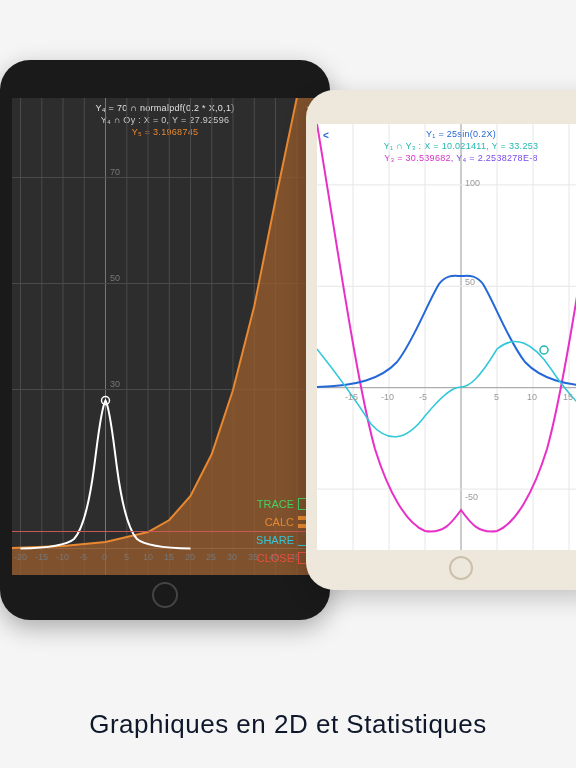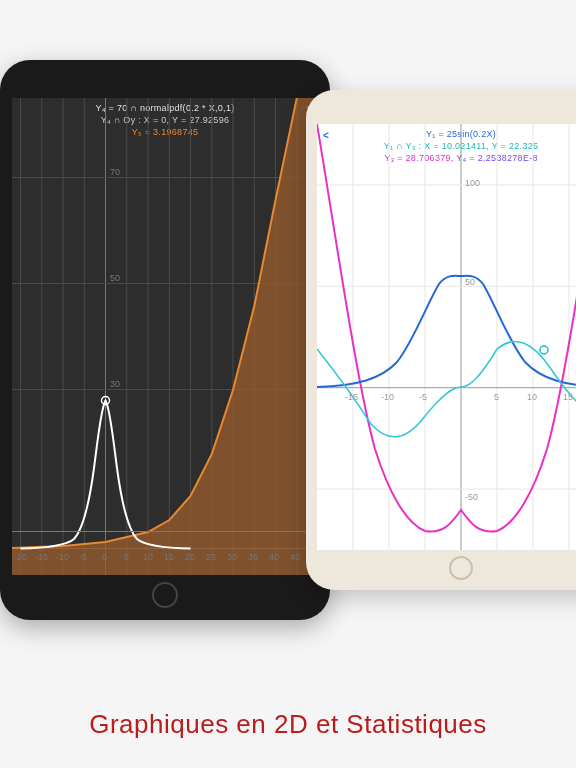--- a/index.html
+++ b/index.html
@@ -90,21 +90,21 @@
   
   .gridline-l { stroke:#e6e6e6; stroke-width:1; }
   .axis-l { stroke:#999; stroke-width:1; }
   .ticklbl-l { fill:#999; font-size:9px; }
   .curve-bl { stroke:#2468d8; stroke-width:2; fill:none; }
   .curve-mg { stroke:#e830c8; stroke-width:2; fill:none; }
   .curve-cy { stroke:#30c8d8; stroke-width:1.5; fill:none; }
   
   .caption {
     position:absolute; bottom:28px; left:0; right:0;
-    text-align:center; font-size:26px; font-weight:300; color:#b91c1c;
+    text-align:center; font-size:26px; font-weight:300; color:#0f172a;
     letter-spacing:.5px;
   }
 </style>
 </head>
 <body>
 
 <div class="stage">
 
   <div class="ipad-left">
     <div class="screen">
@@ -161,34 +161,53 @@
           <text class="ticklbl-d" x="131" y="462">10</text>
           <text class="ticklbl-d" x="152" y="462">15</text>
           <text class="ticklbl-d" x="173" y="462">20</text>
           <text class="ticklbl-d" x="194" y="462">25</text>
           <text class="ticklbl-d" x="215" y="462">30</text>
           <text class="ticklbl-d" x="236" y="462">35</text>
           <text class="ticklbl-d" x="257" y="462">40</text>
           <text class="ticklbl-d" x="278" y="462">45</text>
         </g>
       </svg>
+      <div class="menu">
+        <div style="color:#46d060">
+          <span>TRACE</span>
+          <span class="mi-ic" style="border:1px solid #46d060"></span>
+        </div>
+        <div style="color:#e88830">
+          <span>CALC</span>
+          <span class="mi-ic" style="background:linear-gradient(#e88830 33%,transparent 33%,transparent 66%,#e88830 66%)"></span>
+        </div>
+        <div style="color:#30c8d8">
+          <span>SHARE</span>
+          <span class="mi-ic" style="border:1px solid #30c8d8;clip-path:polygon(50% 0,100% 100%,0 100%)"></span>
+        </div>
+        <div style="color:#e85040">
+          <span>CLOSE</span>
+          <span class="mi-ic" style="border:1px solid #e85040;position:relative">
+          </span>
+        </div>
+      </div>
     </div>
     <div class="home"></div>
   </div>
 
   <div class="ipad-right">
     <div class="screen">
       <span class="back-left" style="color:#2468d8">&lt;</span>
       <div class="hdr" style="text-align:center">
         <div style="color:#2468d8">Y₁ = 25sin(0.2X)</div>
         <div style="color:#20b8b0">
-          <span>Y₁ ∩ Y₃ : X = 10.021411</span><span>, Y = 22.325</span>
+          <span>Y₁ ∩ Y₃ : X = 10.021411</span><span>, Y = 33.253</span>
         </div>
         <div>
-          <span style="color:#d830c8">Y₃ = 28.706379</span><span style="color:#7a4ae8">, Y₄ = 2.2538278E-8</span>
+          <span style="color:#d830c8">Y₃ = 30.539682</span><span style="color:#7a4ae8">, Y₄ = 2.2538278E-8</span>
         </div>
       </div>
       <svg class="svg-fill" viewBox="0 0 288 426" preserveAspectRatio="none">
         <g>
 
           <line class="gridline-l" x1="36" y1="0" x2="36" y2="426"></line>
           <line class="gridline-l" x1="72" y1="0" x2="72" y2="426"></line>
           <line class="gridline-l" x1="108" y1="0" x2="108" y2="426"></line>
           <line class="axis-l" x1="144" y1="0" x2="144" y2="426"></line>
           <line class="gridline-l" x1="180" y1="0" x2="180" y2="426"></line>

